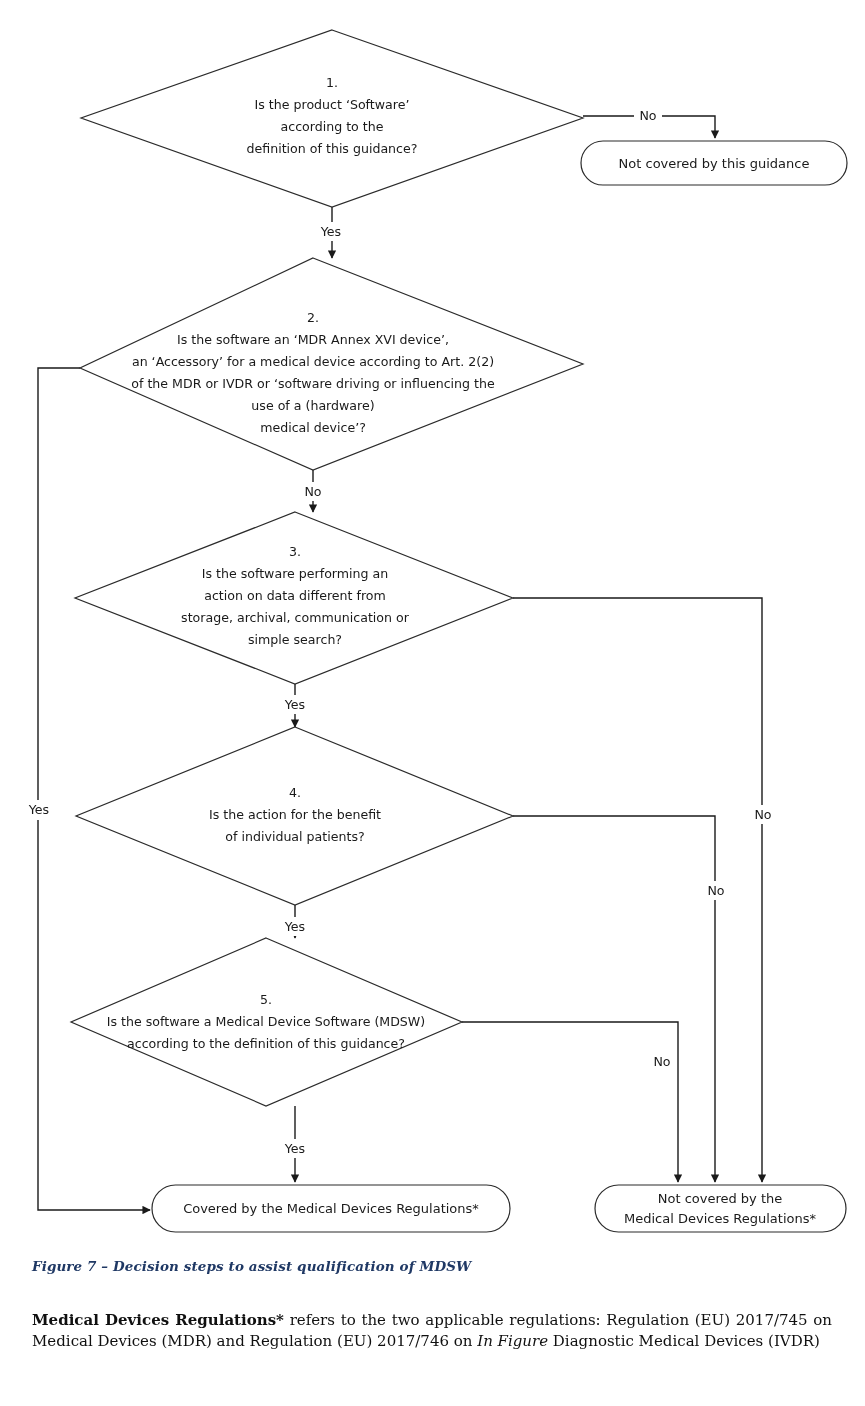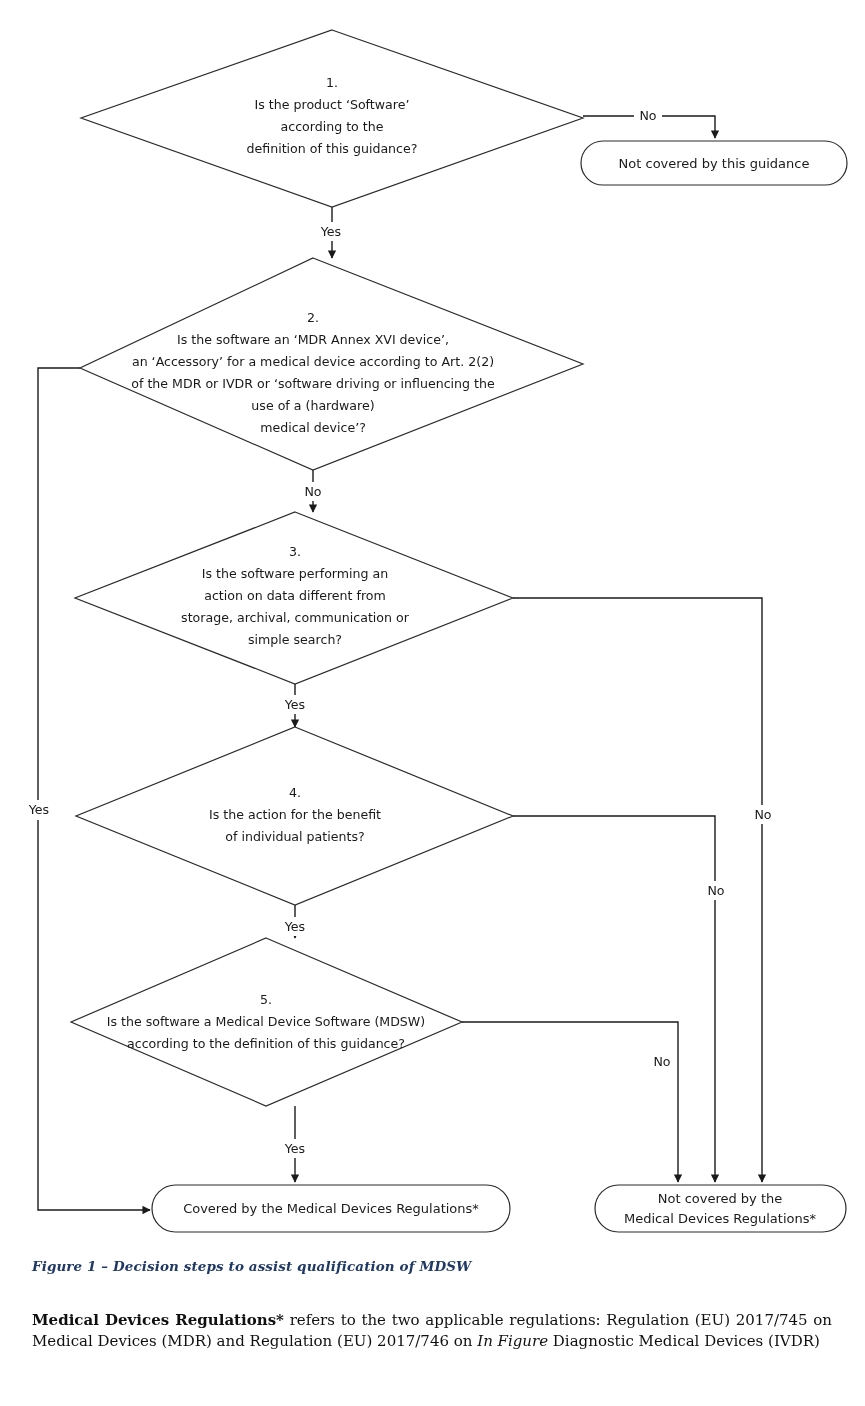--- a/index.html
+++ b/index.html
@@ -227,16 +227,16 @@
 
   <g>
     <rect class="edgelabel-bg" x="277" y="1139" width="36" height="19"></rect>
     <text class="edgelabel" x="295" y="1149">Yes</text>
   </g>
 
 </svg>
 </div>
 
 <div class="caption-block">
-  <p class="fig-caption">Figure 1 – Decision steps to assist qualification of MDSW</p>
+  <p class="fig-caption">Figure 7 – Decision steps to assist qualification of MDSW</p>
 </div>
 
 <p class="footnote"><b>Medical Devices Regulations*</b><span> refers to the two applicable regulations: Regulation (EU) 2017/745 on Medical Devices (MDR) and Regulation (EU) 2017/746 on </span><i>In Figure</i><span> Diagnostic Medical Devices (IVDR)</span></p>
 
 </body></html>

